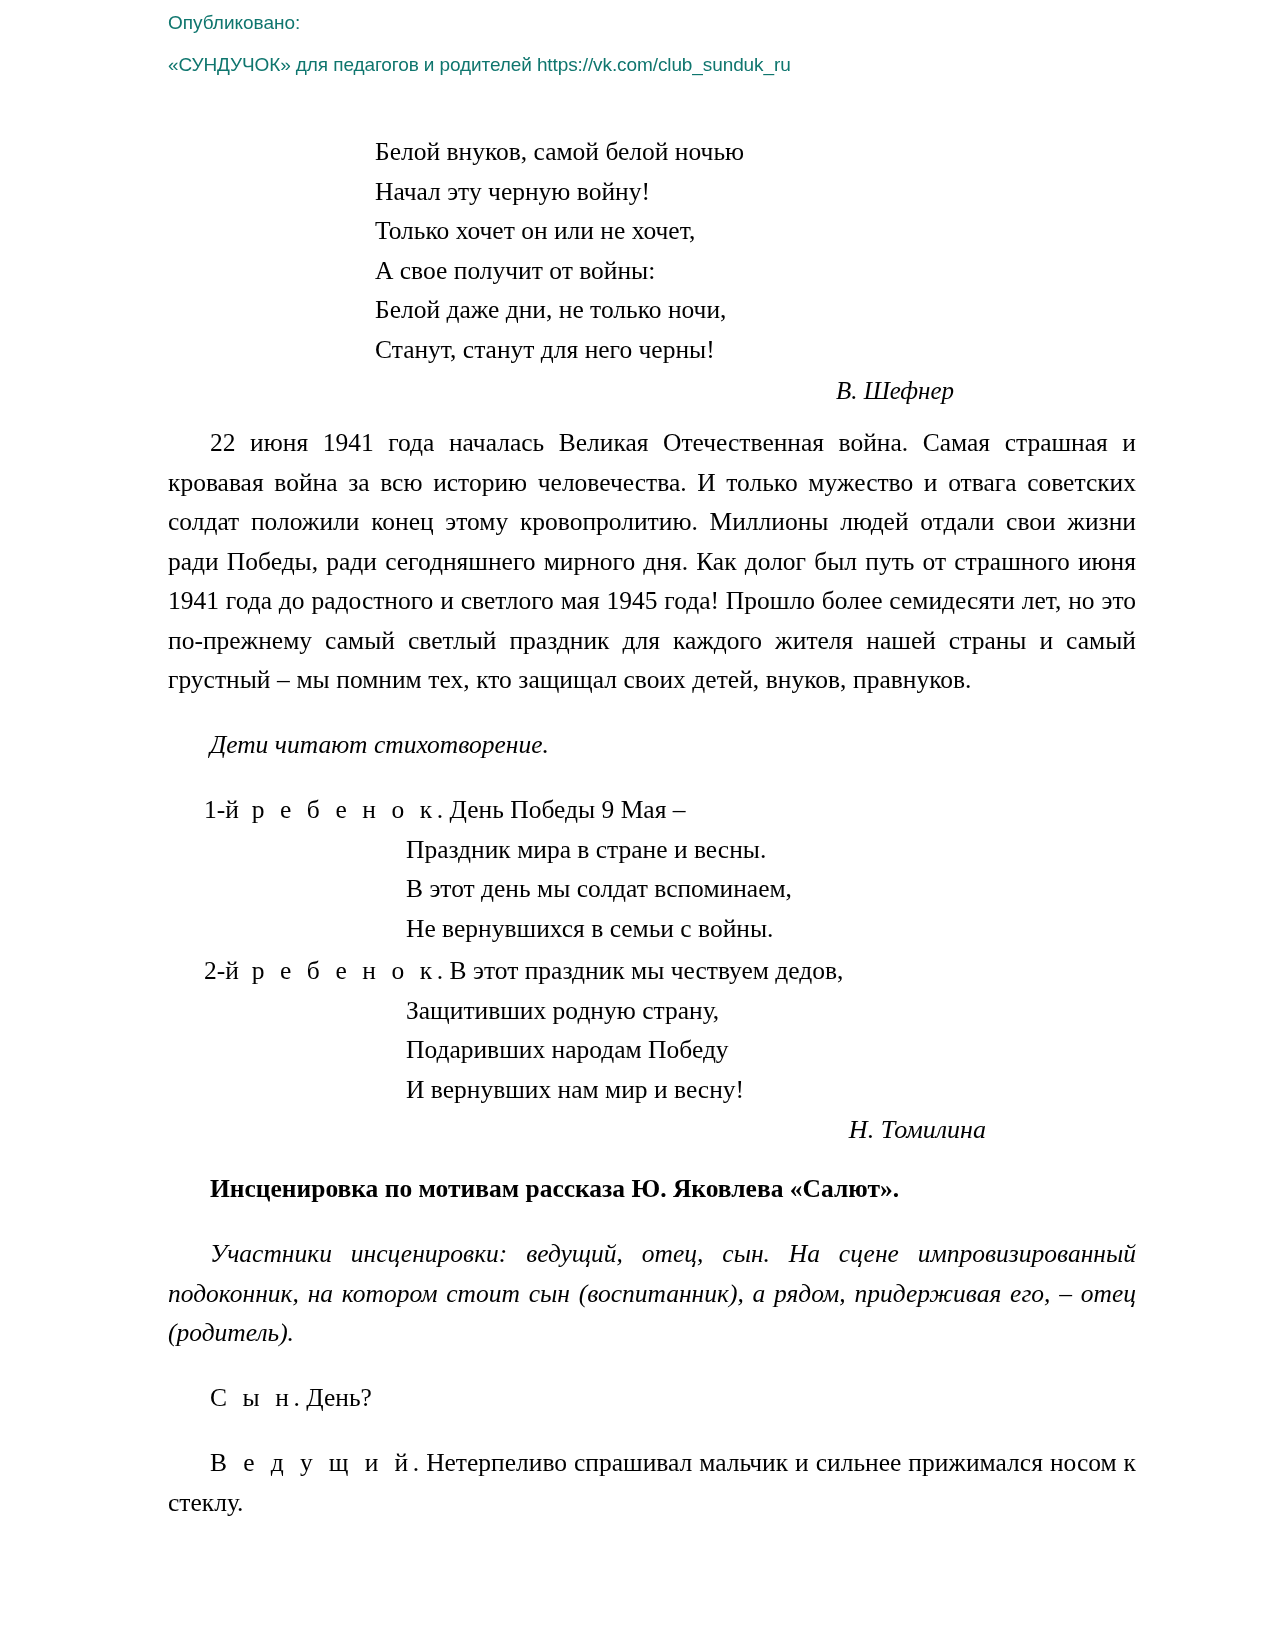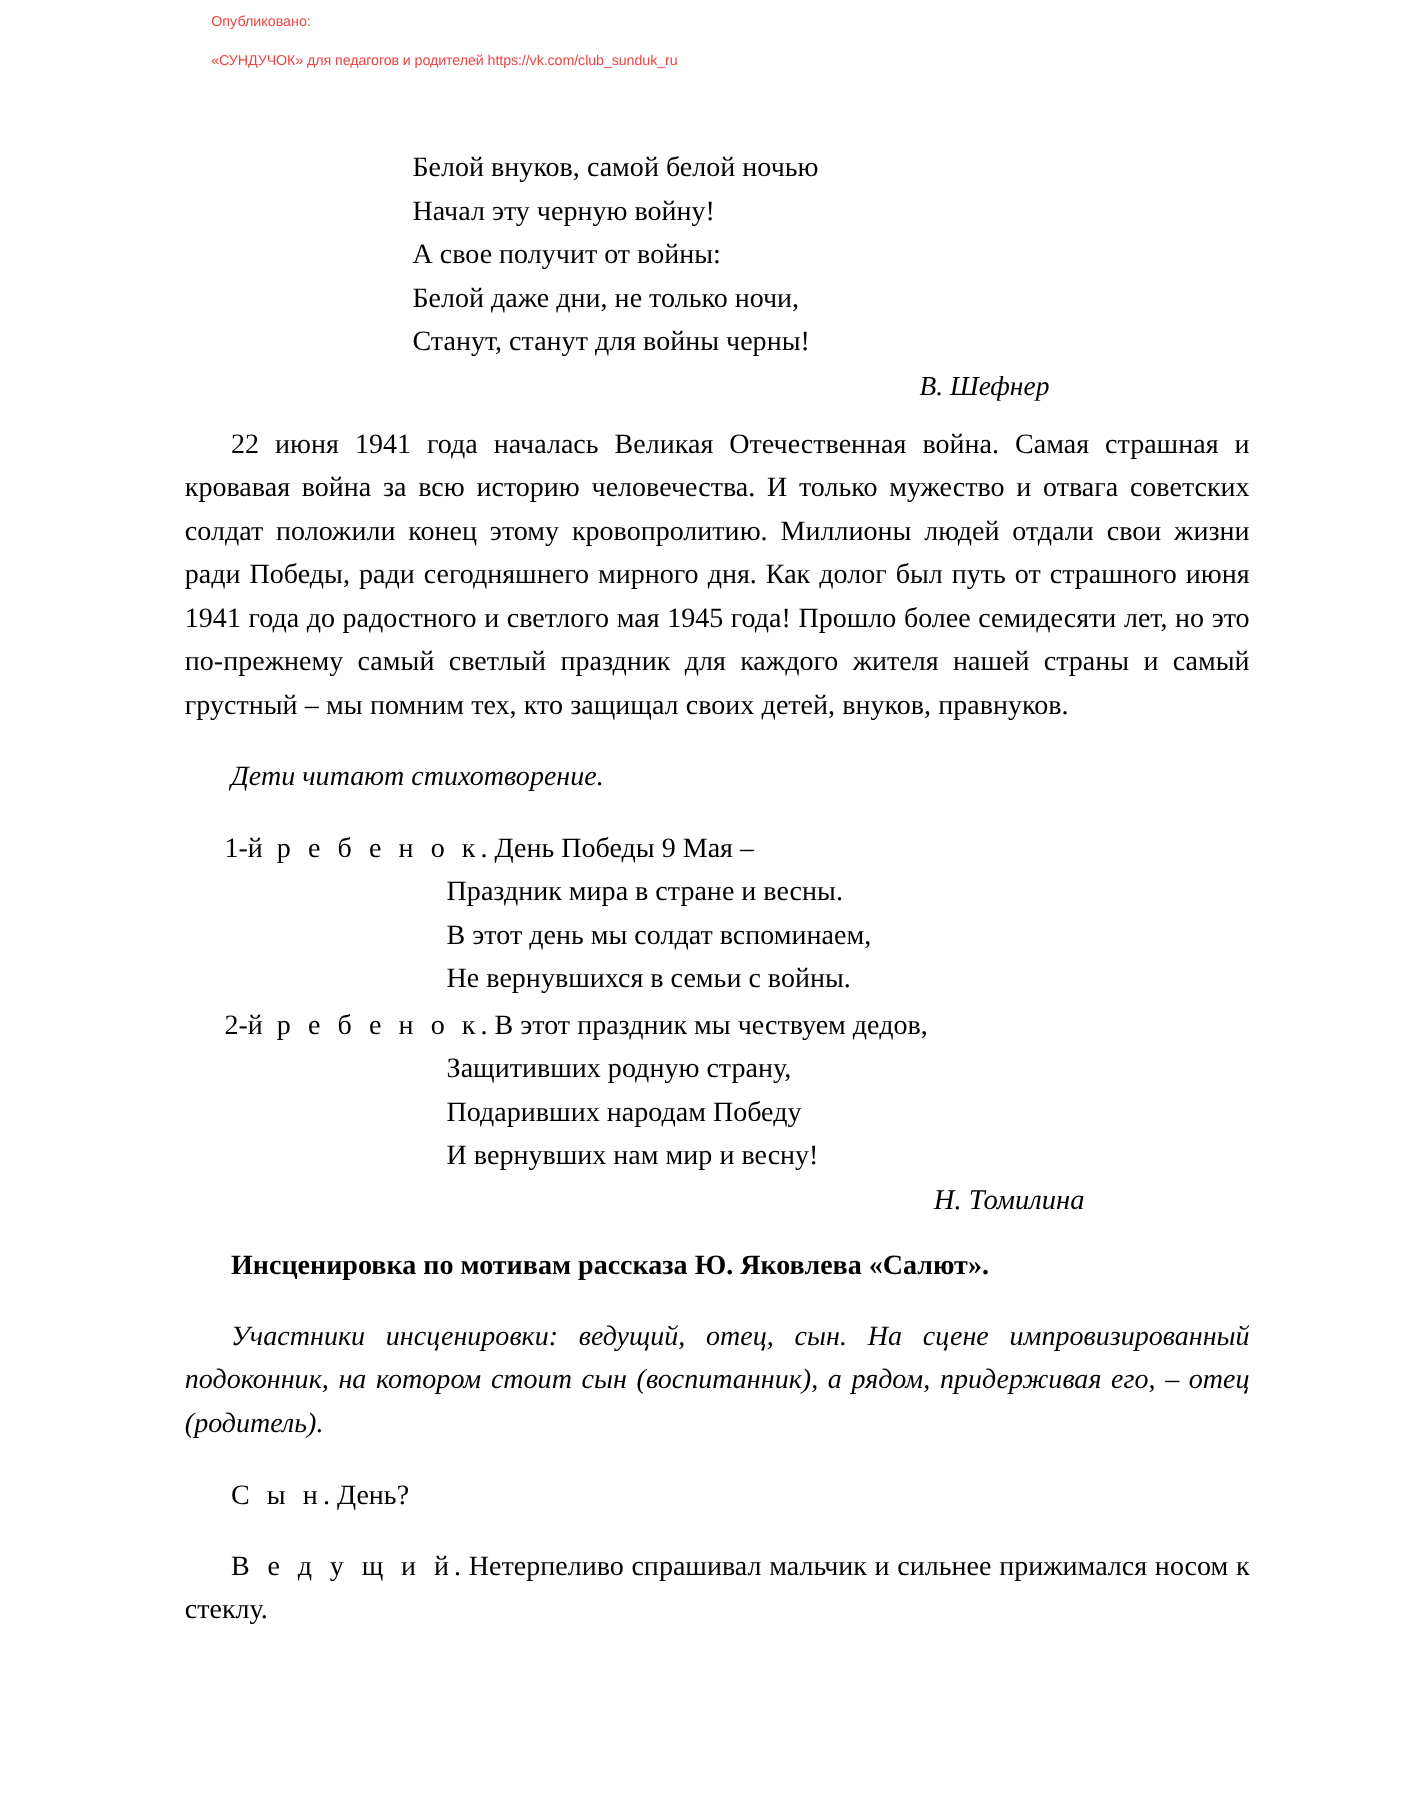--- a/index.html
+++ b/index.html
@@ -26,24 +26,23 @@
     box-sizing: border-box;
   }
 
   
   .header {
     position: absolute;
     left: 168px;
     top: 12px;
     width: 960px;
     font-family: "Liberation Sans", "DejaVu Sans", sans-serif;
-    font-size: 13px;
+    font-size: 19px;
     line-height: 1.18;
-    color: #ef4444;
-    margin-left: 24px;
+    color: #0f766e;
   }
   .header-line1 { display: block; }
   .header-line2 {
     display: block;
     margin-top: 20px;
     letter-spacing: -0.1px;
   }
 
   
   .content {
@@ -160,23 +159,24 @@
   <div class="header">
     <span class="header-line1">Опубликовано:</span>
     <span class="header-line2">«СУНДУЧОК» для педагогов и родителей https://vk.com/club_sunduk_ru</span>
   </div>
 
   <div class="content">
 
     <div class="epigraph">
       <span class="verse">Белой внуков, самой белой ночью</span>
       <span class="verse">Начал эту черную войну!</span>
+      <span class="verse">Только хочет он или не хочет,</span>
       <span class="verse">А свое получит от войны:</span>
       <span class="verse">Белой даже дни, не только ночи,</span>
-      <span class="verse">Станут, станут для войны черны!</span>
+      <span class="verse">Станут, станут для него черны!</span>
     </div>
 
     <div class="attrib">В. Шефнер</div>
 
     <p class="body-par">22 июня 1941 года началась Великая Отечественная война. Самая страшная и кровавая война за всю историю человечества. И только мужество и отвага советских солдат положили конец этому кровопролитию. Миллионы людей отдали свои жизни ради Победы, ради сегодняшнего мирного дня. Как долог был путь от страшного июня 1941 года до радостного и светлого мая 1945 года! Прошло более семидесяти лет, но это по-прежнему самый светлый праздник для каждого жителя нашей страны и самый грустный – мы помним тех, кто защищал своих детей, внуков, правнуков.</p>
 
     <p class="stage-dir">Дети читают стихотворение.</p>
 
     <div class="speech-block">
       <div class="speech-first-line"><span class="sp-name-lead">1-й</span><span>&nbsp;&nbsp;</span><span class="sp-name">р е б е н о к</span><span>.</span><span>&nbsp;</span><span>День Победы 9 Мая –</span></div>

